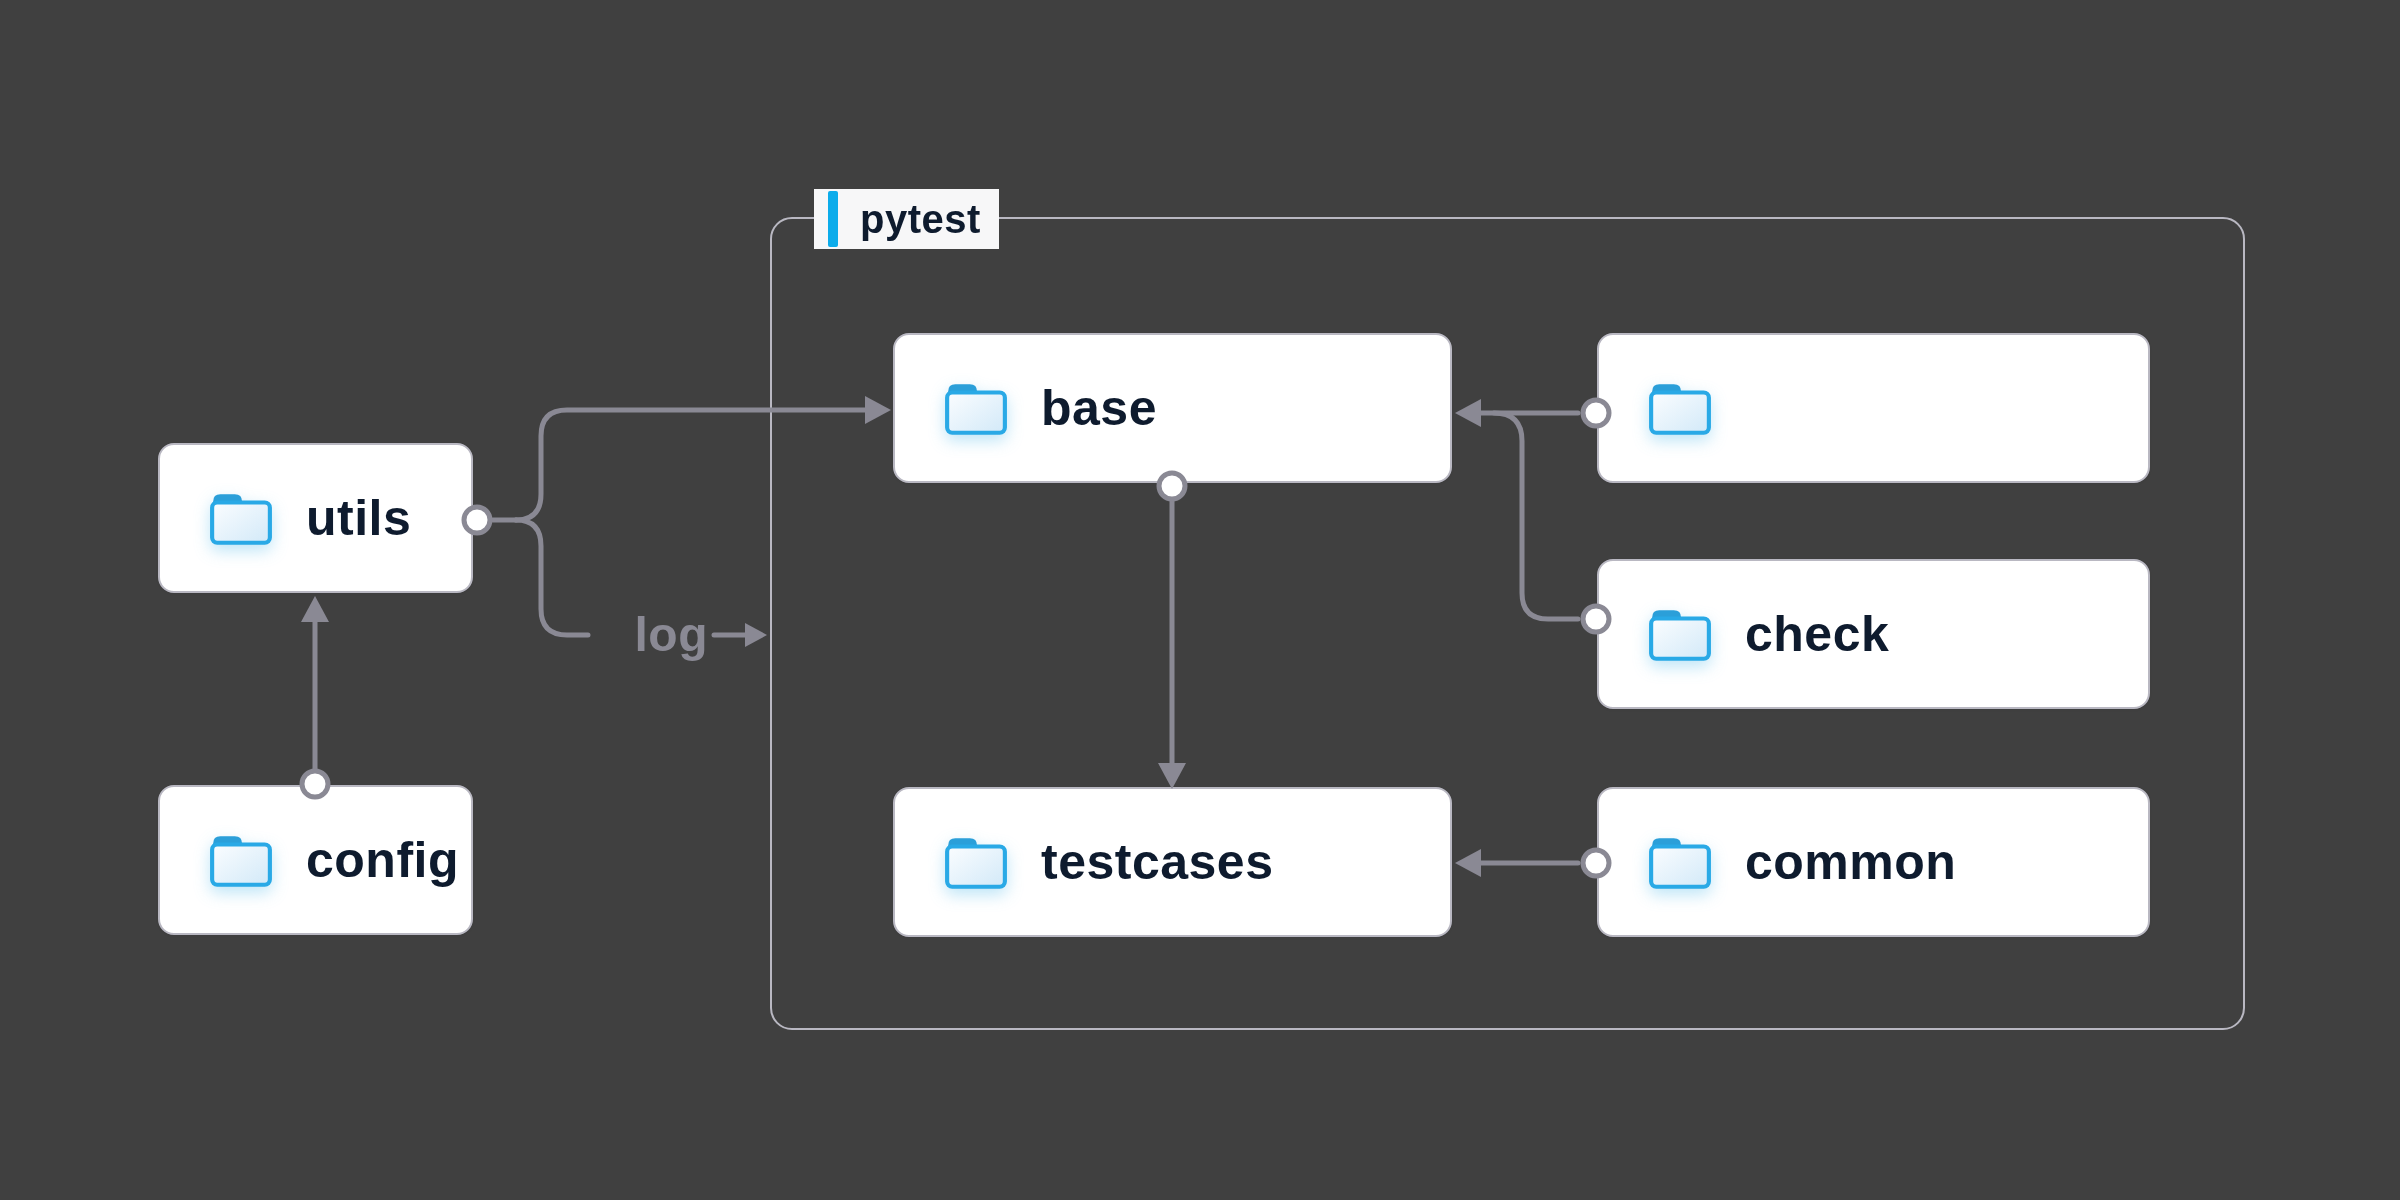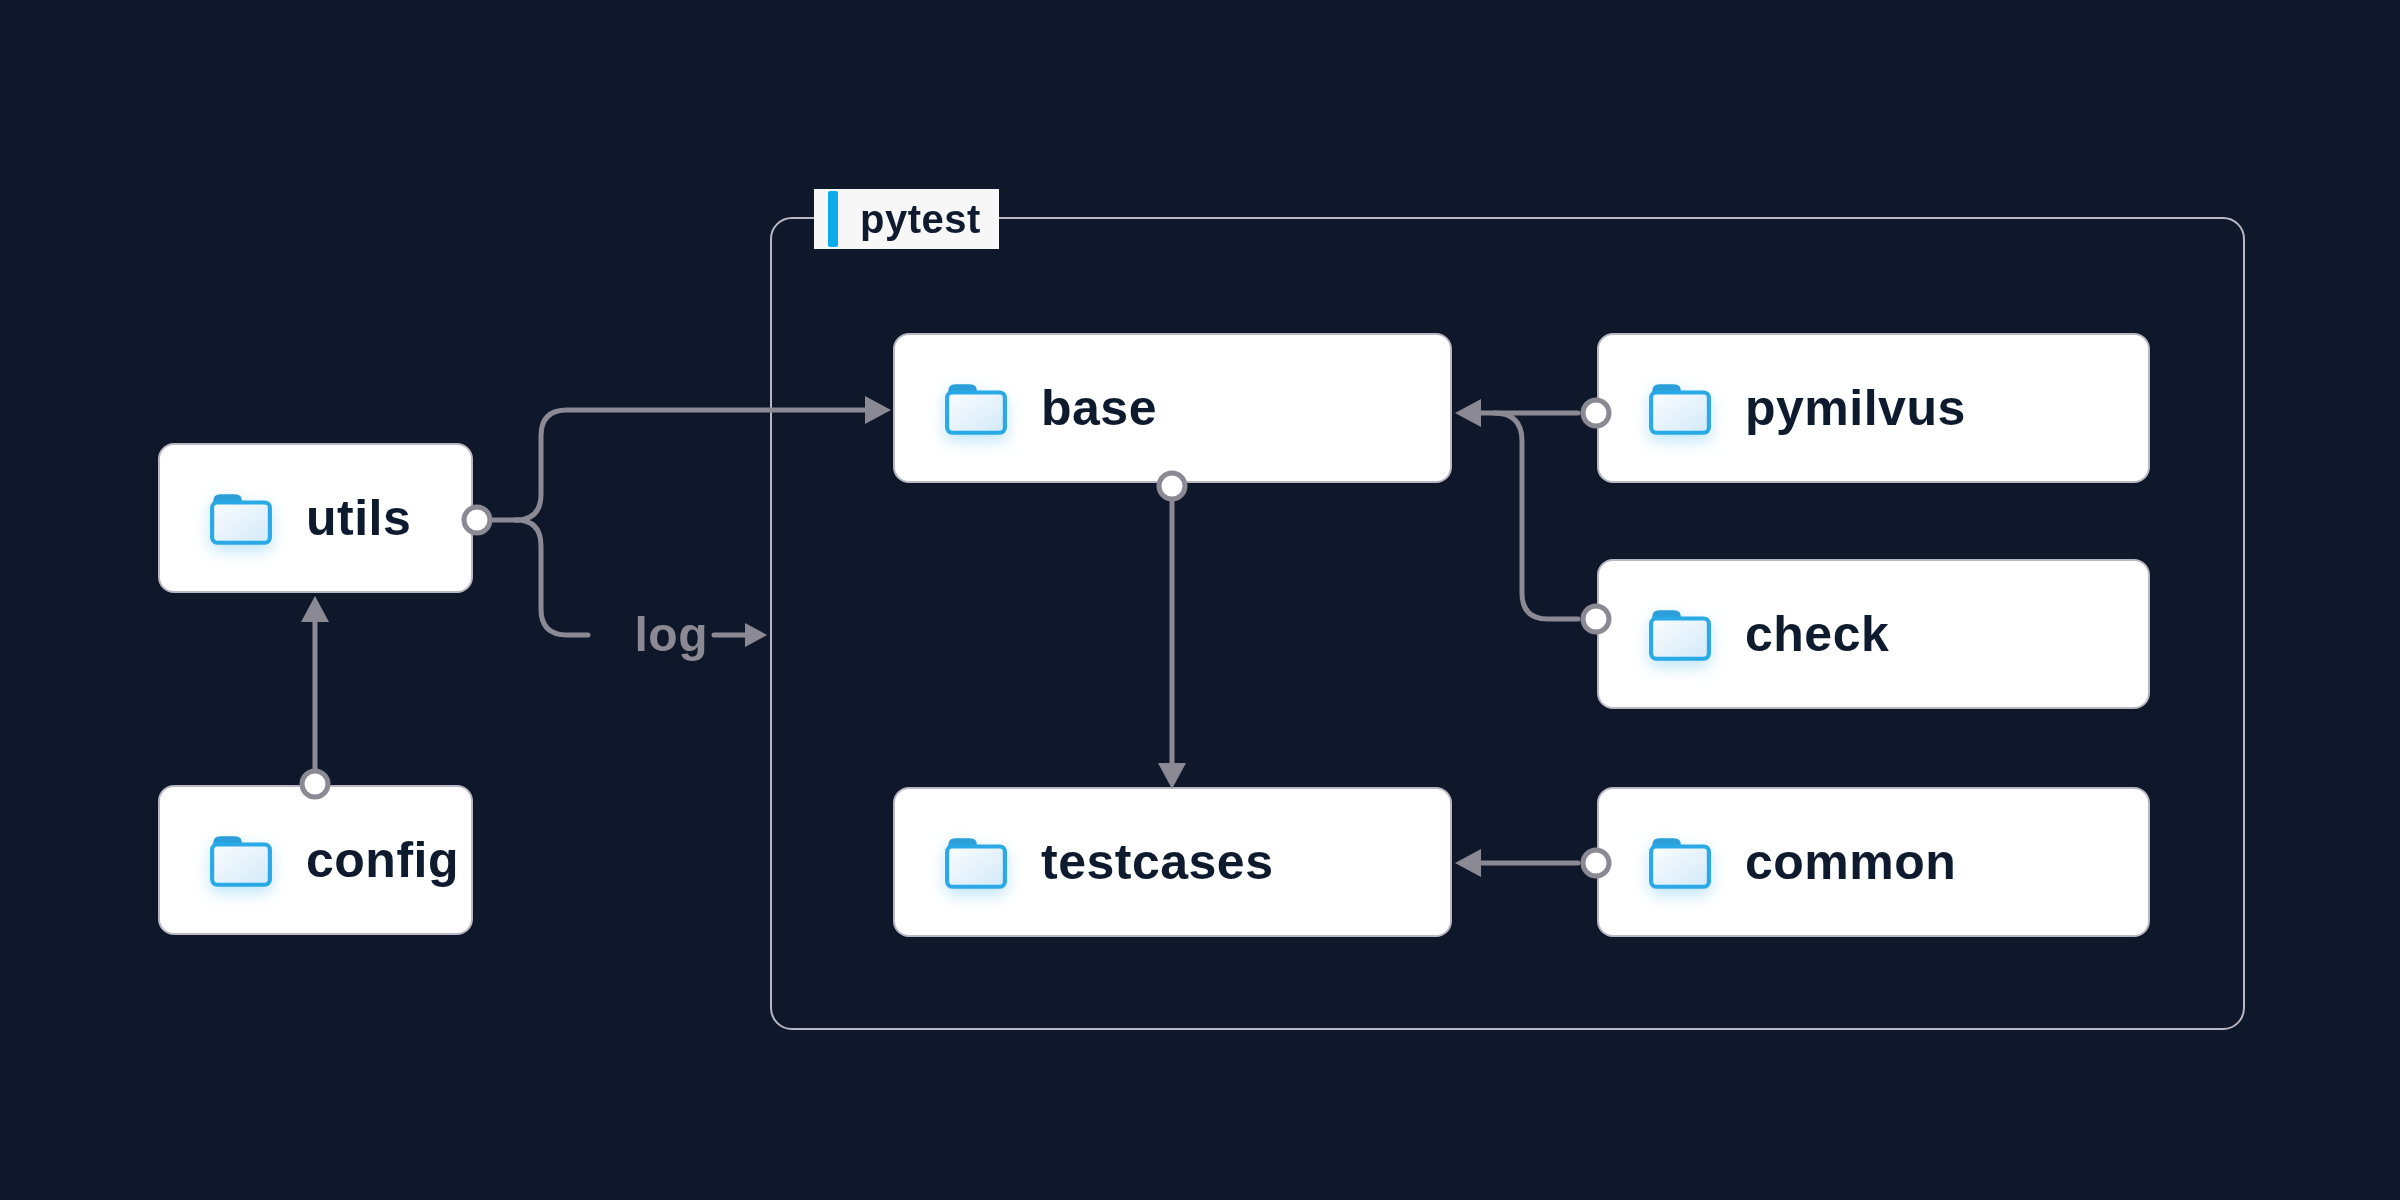--- a/index.html
+++ b/index.html
@@ -3,21 +3,21 @@
 <meta charset="utf-8">
 <style>
   html,body{margin:0;padding:0;}
   body{
     font-family:"Liberation Sans","DejaVu Sans",sans-serif;
     background:#f7f7f8;
   }
   .canvas{
     position:relative;
     width:2400px;height:1200px;
-    background:#0f172a;
+    background:#404040;
     overflow:hidden;
   }
   
   .frame{
     position:absolute;
     left:770px;top:217px;width:1475px;height:813px;
     border:2px solid #b9b8c2;
     border-radius:22px;
     box-sizing:border-box;
     z-index:1;
@@ -131,21 +131,20 @@
     <svg class="folder">
         <use href="#folder-sym"></use>
       </svg>
     <span class="node-label">base</span>
   </div>
 
   <div class="node n-pymilvus">
     <svg class="folder">
         <use href="#folder-sym"></use>
       </svg>
-    <span class="node-label">pymilvus</span>
   </div>
 
   <div class="node n-check">
     <svg class="folder">
         <use href="#folder-sym"></use>
       </svg>
     <span class="node-label">check</span>
   </div>
 
   <div class="node n-testcases">

